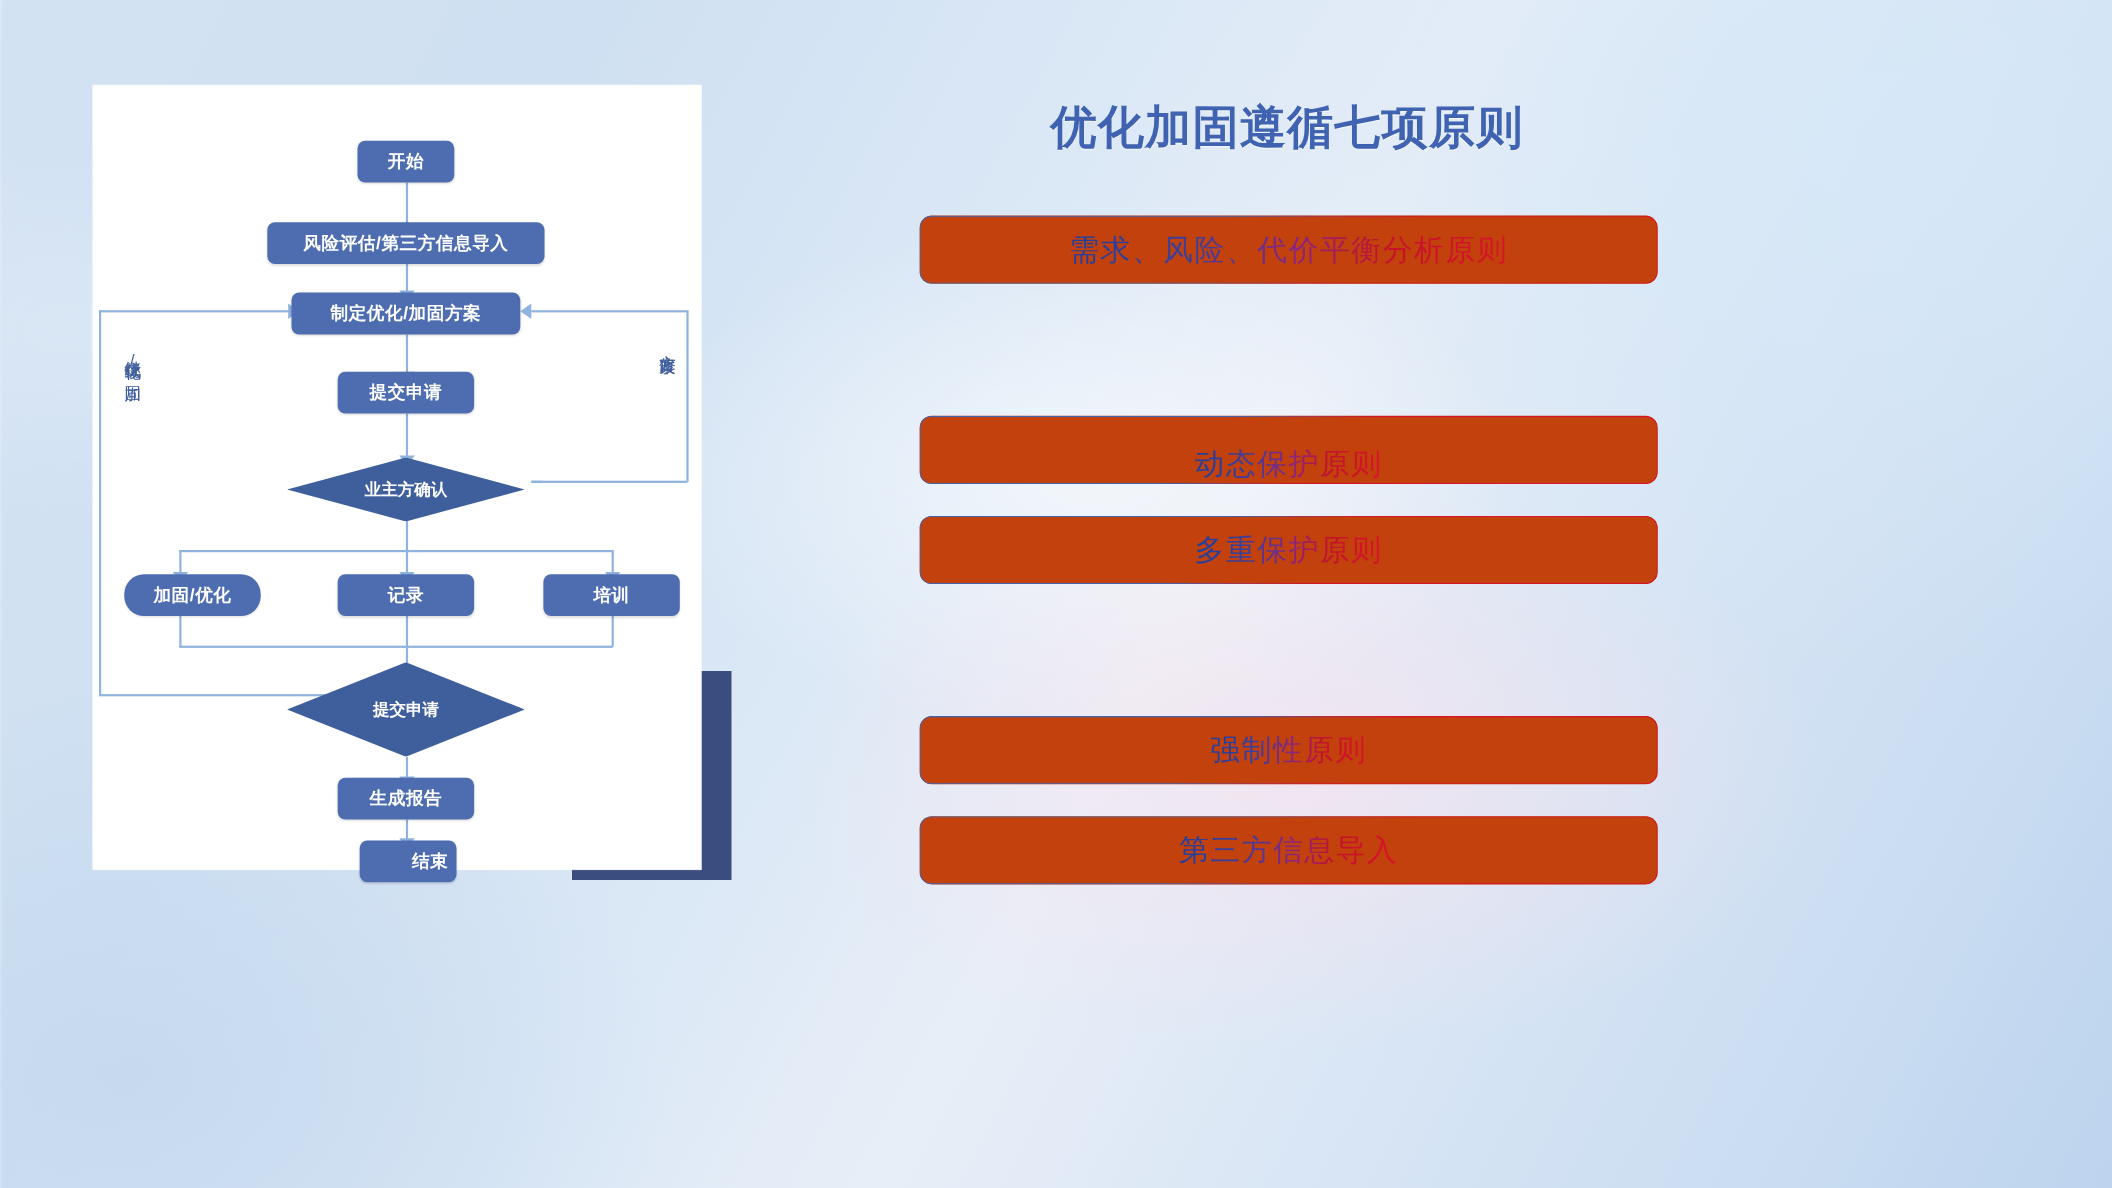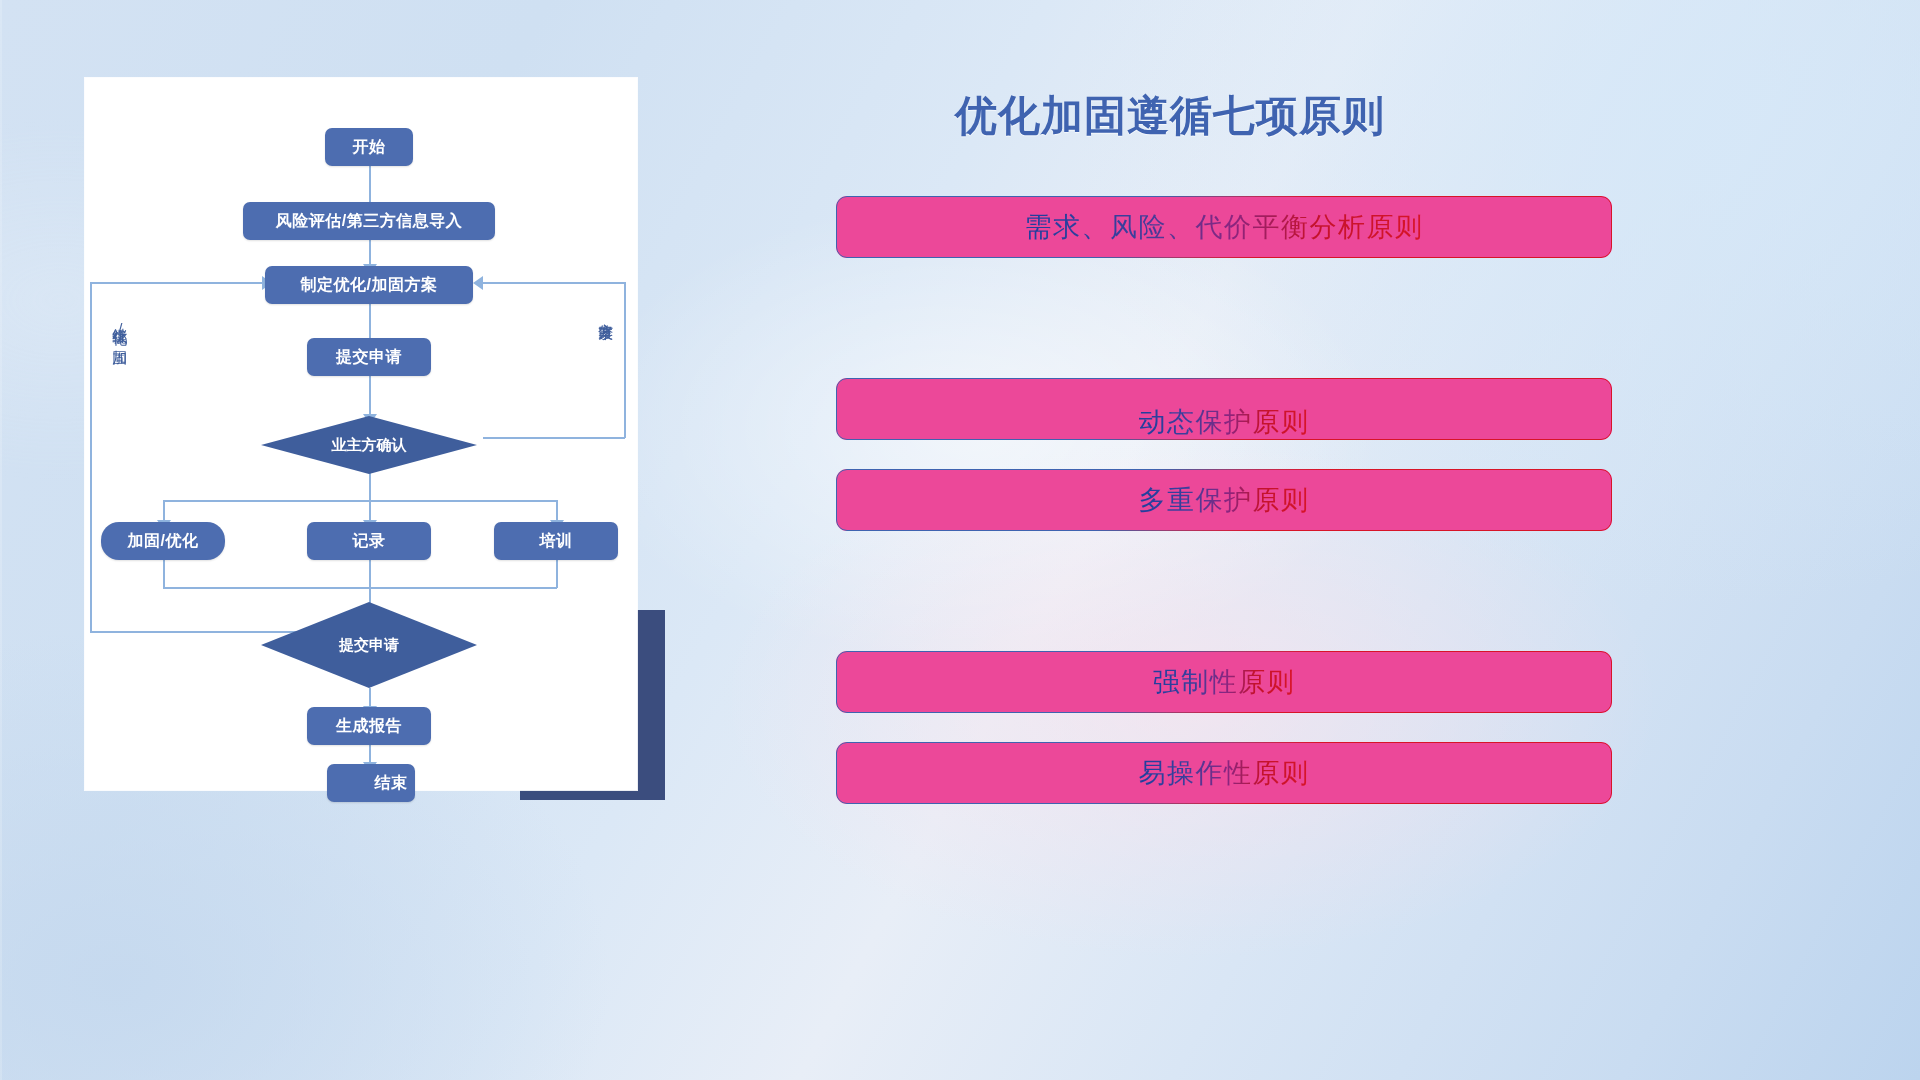--- a/index.html
+++ b/index.html
@@ -60,22 +60,22 @@
     writing-mode:vertical-rl;text-orientation:upright;letter-spacing:1px;
     line-height:1.05;white-space:nowrap;}
 
   
   #right{position:absolute;left:820px;top:0;width:700px;height:1080px;}
   #deck-title{position:absolute;left:0;top:88px;width:700px;text-align:center;
     font-size:42px;font-weight:bold;color:#3f63b0;letter-spacing:1px;
     text-shadow:0 1px 1px rgba(255,255,255,.7);}
 
   .pcard{
-    position:absolute;left:16px;width:776px;height:62px;border-radius:11px;
-    background:#ec4899;
+    position:absolute;left:16px;width:671px;height:62px;border-radius:11px;
+    background:#c2410c;
     display:flex;align-items:center;justify-content:center;
     box-sizing:border-box;
   }
   .pcard .frameA,.pcard .frameB{position:absolute;inset:0;border-radius:11px;pointer-events:none;}
   .pcard .frameA{border:1.7px solid #3f63b0;
     -webkit-mask-image:linear-gradient(135deg,#000 0%,#000 42%,transparent 62%);
     mask-image:linear-gradient(135deg,#000 0%,#000 42%,transparent 62%);}
   .pcard .frameB{border:1.7px solid #d81428;
     -webkit-mask-image:linear-gradient(135deg,transparent 38%,#000 58%,#000 100%);
     mask-image:linear-gradient(135deg,transparent 38%,#000 58%,#000 100%);}
@@ -159,21 +159,21 @@
 
   <div class="node" style="left:222px;top:260px;width:124px;height:38px;font-size:16px;">
     <span>提交申请</span>
   </div>
 
   <div class="diamond" style="left:176px;top:338px;width:216px;height:58px;">
     <div class="dshape"></div>
     <span>业主方确认</span>
   </div>
 
-  <div class="node" style="left:16px;top:444px;width:124px;height:38px;font-size:16px;border-radius:18px;">
+  <div class="node" style="left:28px;top:444px;width:124px;height:38px;font-size:16px;border-radius:18px;">
     <span>加固/优化</span>
   </div>
 
   <div class="node" style="left:222px;top:444px;width:124px;height:38px;font-size:16px;">
     <span>记录</span>
   </div>
 
   <div class="node" style="left:409px;top:444px;width:124px;height:38px;font-size:16px;">
     <span>培训</span>
   </div>
@@ -218,15 +218,15 @@
 
   <div class="pcard" style="top:651px;">
     <div class="frameA"></div>
     <div class="frameB"></div>
     <span class="ptext">强制性原则</span>
   </div>
 
   <div class="pcard" style="top:742px;">
     <div class="frameA"></div>
     <div class="frameB"></div>
-    <span class="ptext">易操作性原则</span>
+    <span class="ptext">第三方信息导入</span>
   </div>
 </div>
 
 </body></html>

